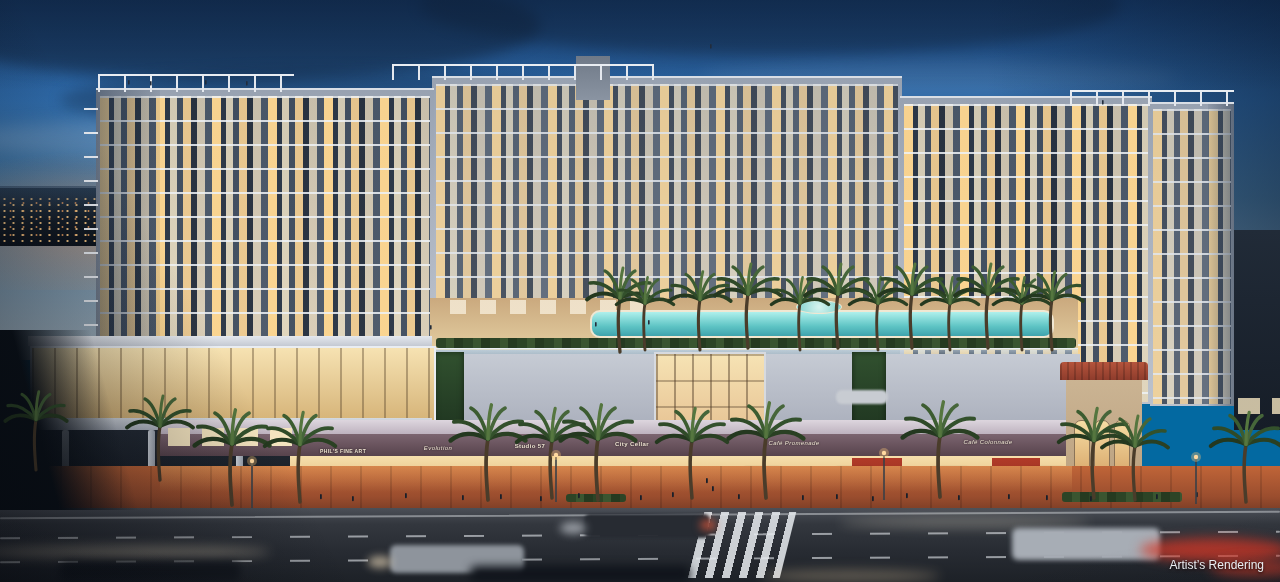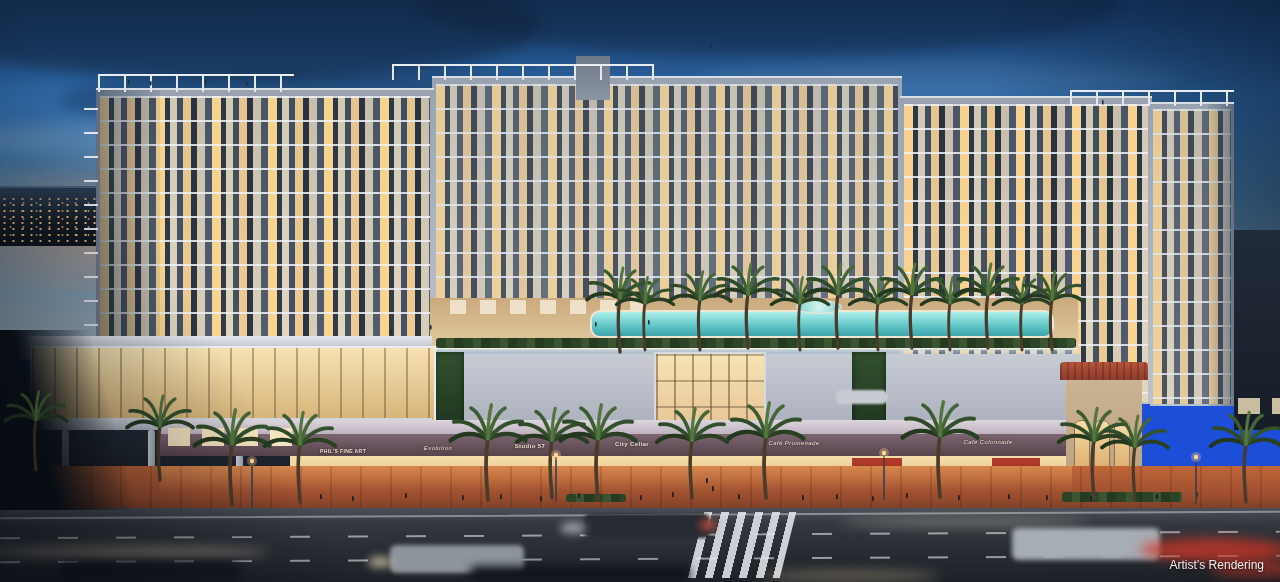--- a/index.html
+++ b/index.html
@@ -1,17 +1,17 @@
 <!DOCTYPE html>
 <html><head>
 <meta charset="utf-8">
 <style>
   html,body{margin:0;padding:0;background:#000;}
   #canvas{position:relative;width:1280px;height:582px;overflow:hidden;
-    font-family:"Liberation Sans", sans-serif;background:#1d4ed8;}
+    font-family:"Liberation Sans", sans-serif;background:#0369a1;}
   .abs{position:absolute;}
   
   .sky{left:0;top:0;width:1280px;height:360px;
     background:linear-gradient(180deg,#1c4a84 0%,#2f6aa8 28%,#49799f 55%,#7e99ad 80%,#a3b0ba 100%);}
   .cloud{border-radius:50%;filter:blur(7px);background:rgba(18,38,64,.55);}
   .cloudlight{border-radius:50%;filter:blur(8px);background:rgba(150,175,200,.28);}
   .skyshade-r{right:0;top:0;width:420px;height:360px;
     background:linear-gradient(270deg,rgba(8,22,42,.5),rgba(8,22,42,0) 70%);}
   .skyshade-t{left:0;top:0;width:1280px;height:90px;
     background:linear-gradient(180deg,rgba(10,26,50,.45),rgba(10,26,50,0));}

